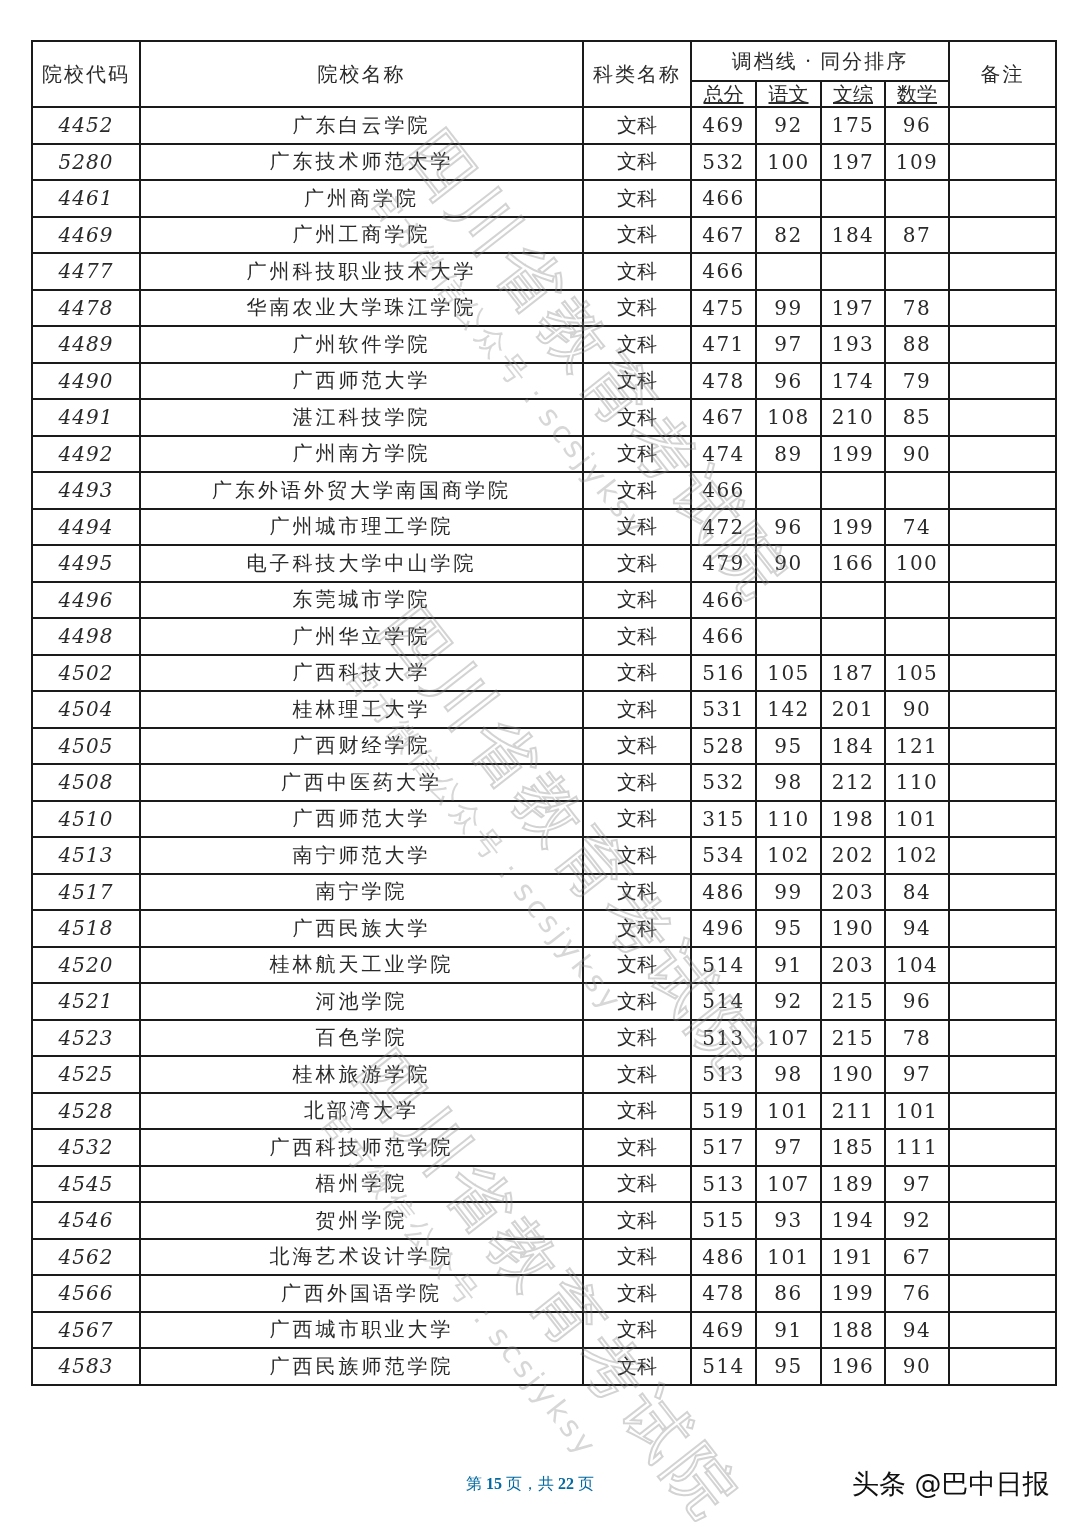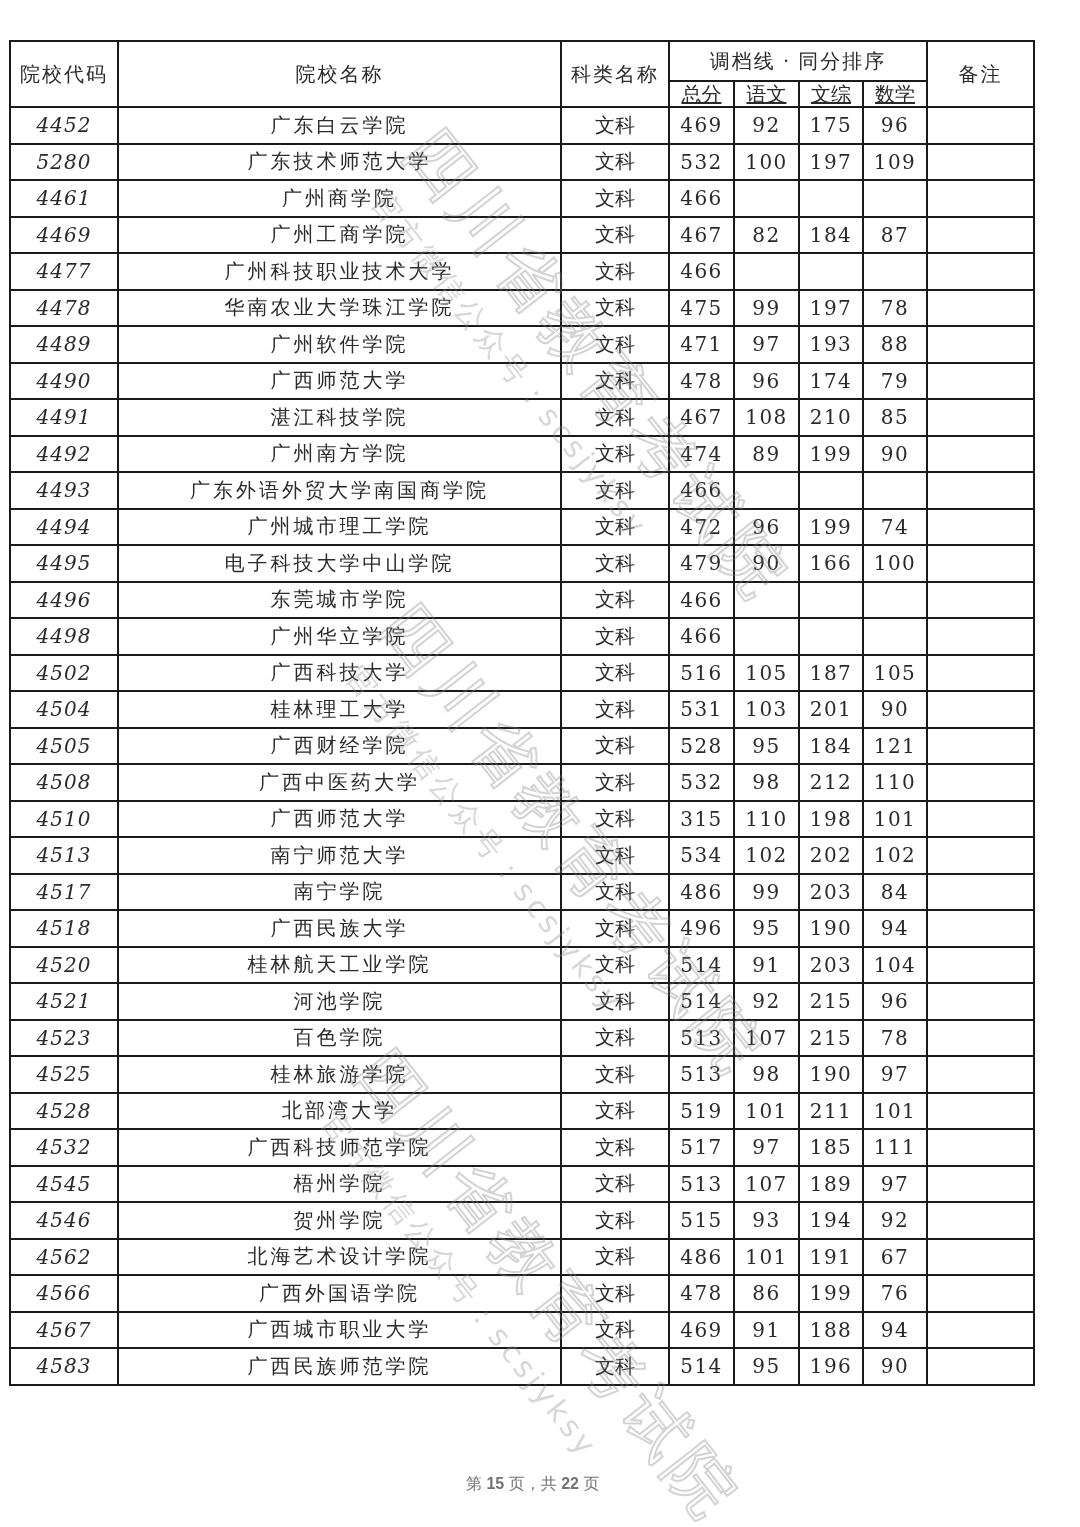--- a/index.html
+++ b/index.html
@@ -1,37 +1,37 @@
 <!DOCTYPE html>
 <html><head>
 <meta charset="utf-8">
 <style>
   html, body { margin: 0; padding: 0; background: #ffffff; }
   body { width: 1080px; height: 1527px; position: relative; overflow: hidden;
          font-family: "DejaVu Serif", "Liberation Serif", serif; color: #222; }
   .page { position: absolute; left: 0; top: 0; width: 1080px; height: 1527px; }
-  table.grid { position: absolute; left: 9px; top: 40px; border-collapse: collapse;
+  table.grid { position: absolute; left: 31px; top: 40px; border-collapse: collapse;
                table-layout: fixed; width: 1024px; }
   table.grid td, table.grid th { border: 2px solid #1a1a1a; padding: 0; text-align: center;
                font-weight: normal; font-size: 20px; color: #2a2a2a; overflow: hidden; white-space: nowrap; }
   th.h-top { height: 38px; font-family: Liberation Serif, serif; }
   th.h-sub { height: 24px; font-size: 20px; line-height: 24px; vertical-align: bottom; text-decoration: underline; }
   td { height: 34.5px; }
   td.name { text-align: left; padding-left: 4px; letter-spacing: 3px; margin-top: 42px; }
   td.code { letter-spacing: 1px; font-style: italic; }
   td.num { letter-spacing: 1.5px; }
   th.hdr { letter-spacing: 2px; }
   .watermark { position: absolute; pointer-events: none; transform: rotate(52deg); transform-origin: left top;
                color: rgba(140,140,140,0.28); white-space: nowrap; }
   .wm-main { font-size: 66px; letter-spacing: 6px; font-family: "DejaVu Sans", sans-serif;
              -webkit-text-stroke: 2px rgba(130,130,130,0.35); color: transparent; }
   .wm-sub { font-size: 30px; letter-spacing: 4px; font-family: "DejaVu Sans", sans-serif; margin-top: 4px; margin-left: 20px;
             color: rgba(140,140,140,0.35); }
-  .footer-page { position: absolute; left: 466px; top: 1474px; font-size: 16px; color: #737373;
-                 font-family: Liberation Sans, sans-serif; }
+  .footer-page { position: absolute; left: 466px; top: 1474px; font-size: 16px; color: #0369a1;
+                 font-family: Liberation Serif, serif; }
   .footer-page b { font-weight: bold; }
   .footer-brand { position: absolute; left: 852px; top: 1466px; font-size: 27px; color: #111;
                   font-family: "DejaVu Sans", "Liberation Sans", sans-serif; }
 </style>
 </head>
 <body>
 
 <div class="page">
 
   <table class="grid">
@@ -219,21 +219,21 @@
           <td class="num">105</td>
           <td class="num">187</td>
           <td class="num">105</td>
           <td class="note"></td>
         </tr>
         <tr>
           <td class="code">4504</td>
           <td class="name">桂林理工大学</td>
           <td class="cat">文科</td>
           <td class="num">531</td>
-          <td class="num">103</td>
+          <td class="num">142</td>
           <td class="num">201</td>
           <td class="num">90</td>
           <td class="note"></td>
         </tr>
         <tr>
           <td class="code">4505</td>
           <td class="name">广西财经学院</td>
           <td class="cat">文科</td>
           <td class="num">528</td>
           <td class="num">95</td>
@@ -428,13 +428,14 @@
   </div>
 
   <div class="footer-page">
     <span>第</span>
     <b>15</b>
     <span>页，共</span>
     <b>22</b>
     <span>页</span>
   </div>
 
+  <div class="footer-brand">头条 @巴中日报</div>
 </div>
 
 </body></html>

